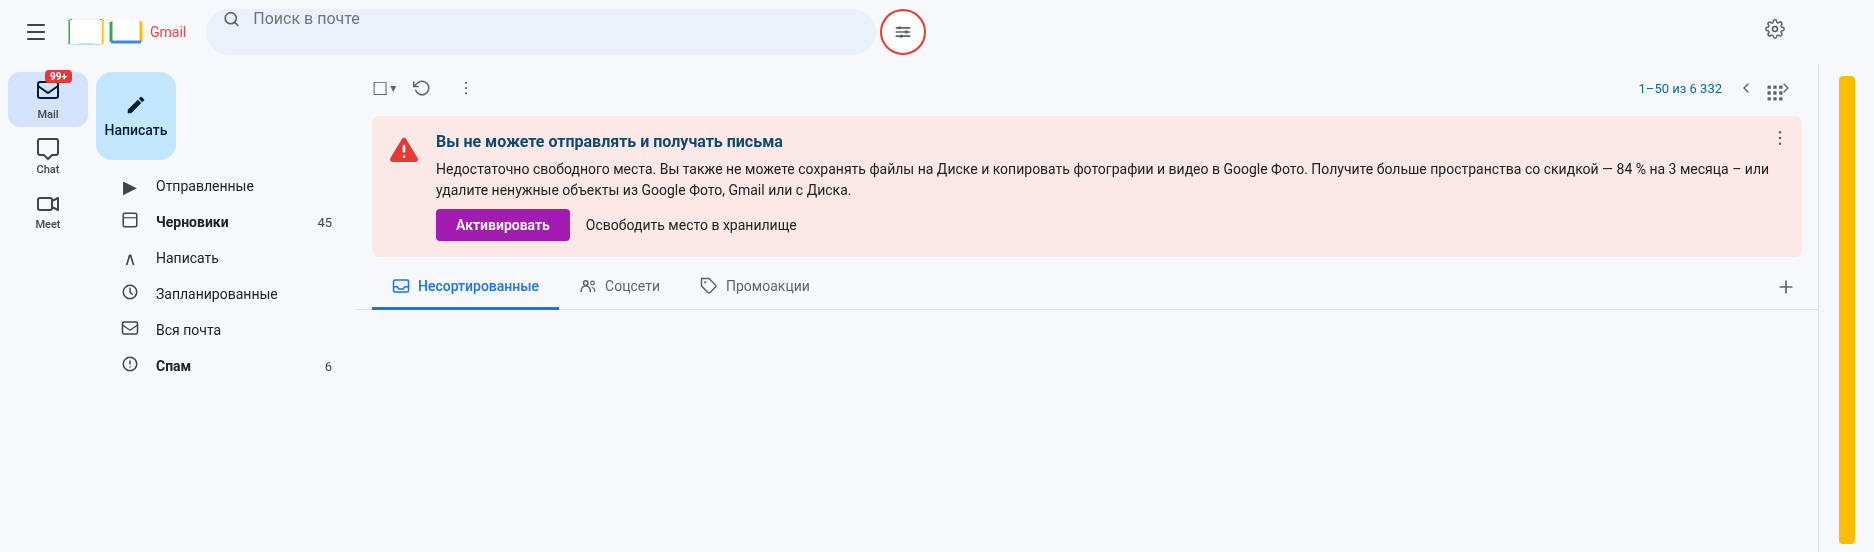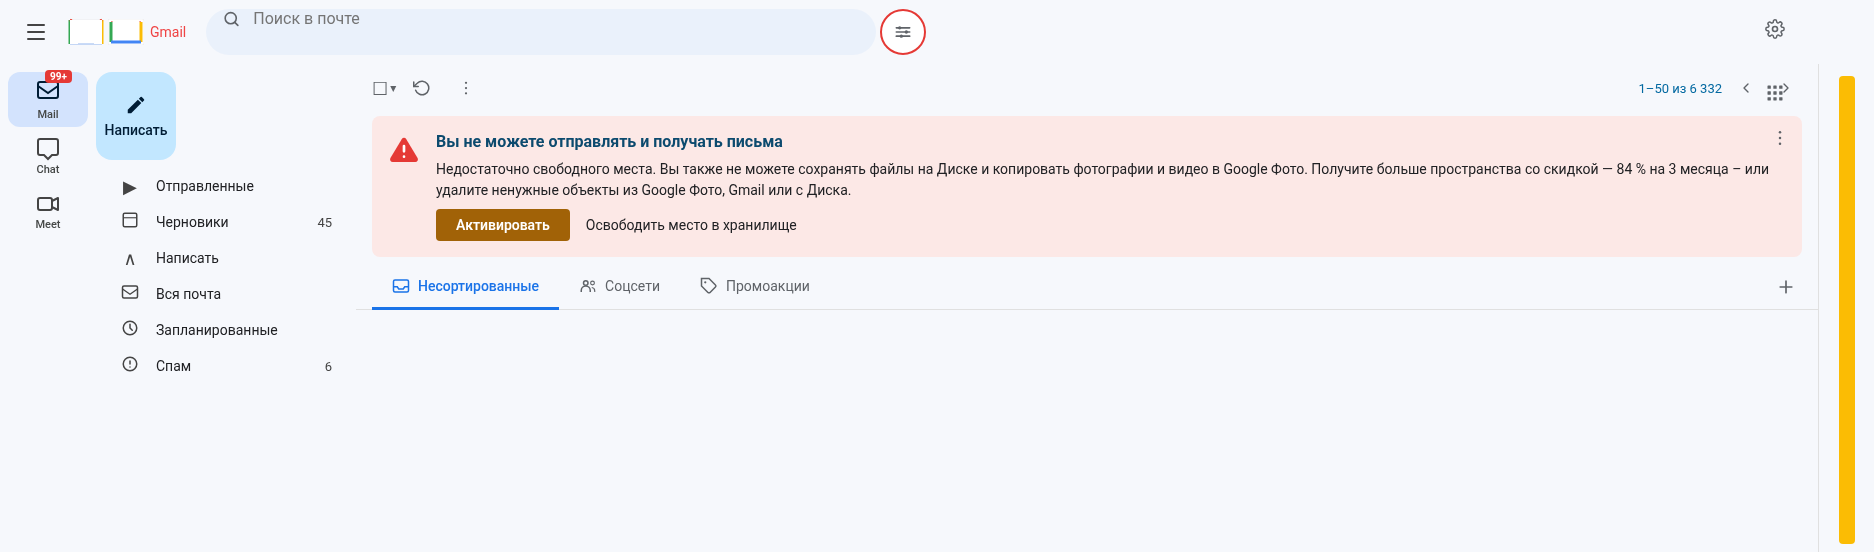--- a/index.html
+++ b/index.html
@@ -84,21 +84,21 @@
     .left-nav {
       width: 260px; flex-shrink: 0; padding: 8px 0; overflow-y: auto;
     }
     .nav-item {
       display: flex; align-items: center; padding: 4px 16px 4px 24px;
       border-radius: 0 20px 20px 0; cursor: pointer; height: 36px; gap: 16px;
       margin-right: 8px;
     }
     .nav-item-icon { font-size: 18px; color: #444; flex-shrink: 0; width: 20px; text-align: center; }
     .nav-item-label { font-size: 14px; color: #202124; flex: 1; }
-    .nav-item-label.bold { font-weight: 400; }
+    .nav-item-label.bold { font-weight: 700; }
     .nav-item-count { font-size: 13px; color: #444; margin-left: auto; }
 
     
     .content-area {
       flex: 1; display: flex; flex-direction: column; overflow: hidden;
     }
 
     
     .toolbar {
       display: flex; align-items: center; padding: 4px 16px; height: 48px; gap: 8px;
@@ -123,21 +123,21 @@
       margin: 4px 16px 8px 16px; background: #fce8e6; border-radius: 8px;
       display: flex; align-items: flex-start; padding: 16px; gap: 16px;
       flex-shrink: 0; position: relative;
     }
     .alert-icon { font-size: 28px; flex-shrink: 0; margin-top: 2px; }
     .alert-body { flex: 1; }
     .alert-title { font-size: 16px; font-weight: 700; color: #0c4a6e; margin-bottom: 8px; }
     .alert-text { font-size: 14px; color: #202124; line-height: 1.5; margin-bottom: 8px; }
     .alert-actions { display: flex; align-items: center; gap: 16px; }
     .activate-btn {
-      background: #a16207; color: white; border: none; border-radius: 4px;
+      background: #a21caf; color: white; border: none; border-radius: 4px;
       padding: 8px 20px; font-size: 14px; font-weight: 600; cursor: pointer;
       font-family: inherit;
     }
     .free-space-link { font-size: 14px; color: #202124; cursor: pointer; text-decoration: none; }
     .alert-more { position: absolute; top: 12px; right: 12px; cursor: pointer; color: #5f6368; font-size: 20px; }
 
     
     .tabs-bar {
       display: flex; align-items: center; border-bottom: 1px solid #e0e0e0;
       padding: 0 16px; flex-shrink: 0; gap: 0;
@@ -316,34 +316,34 @@
       <span class="nav-item-label bold">Черновики</span>
       <span class="nav-item-count">45</span>
     </div>
     <div class="nav-item">
       <span class="nav-item-icon">∧</span>
       <span class="nav-item-label">Написать</span>
     </div>
     <div class="nav-item">
       <span class="nav-item-icon">
         <svg width="18" height="18" viewBox="0 0 24 24" fill="none">
+          <circle cx="12" cy="12" r="9" stroke="#444" stroke-width="2"></circle>
+          <path d="M12 7v5l3 3" stroke="#444" stroke-width="2" stroke-linecap="round"></path>
+        </svg>
+      </span>
+      <span class="nav-item-label">Запланированные</span>
+    </div>
+    <div class="nav-item">
+      <span class="nav-item-icon">
+        <svg width="18" height="18" viewBox="0 0 24 24" fill="none">
           <rect x="2" y="4" width="20" height="16" rx="2" stroke="#444" stroke-width="2"></rect>
           <path d="M2 8l10 7 10-7" stroke="#444" stroke-width="1.8"></path>
         </svg>
       </span>
       <span class="nav-item-label">Вся почта</span>
-    </div>
-    <div class="nav-item">
-      <span class="nav-item-icon">
-        <svg width="18" height="18" viewBox="0 0 24 24" fill="none">
-          <circle cx="12" cy="12" r="9" stroke="#444" stroke-width="2"></circle>
-          <path d="M12 7v5l3 3" stroke="#444" stroke-width="2" stroke-linecap="round"></path>
-        </svg>
-      </span>
-      <span class="nav-item-label">Запланированные</span>
     </div>
     <div class="nav-item">
       <span class="nav-item-icon">
         <svg width="18" height="18" viewBox="0 0 24 24" fill="none">
           <circle cx="12" cy="12" r="9" stroke="#444" stroke-width="2"></circle>
           <path d="M12 8v4M12 16h.01" stroke="#444" stroke-width="2" stroke-linecap="round"></path>
         </svg>
       </span>
       <span class="nav-item-label bold">Спам</span>
       <span class="nav-item-count">6</span>

